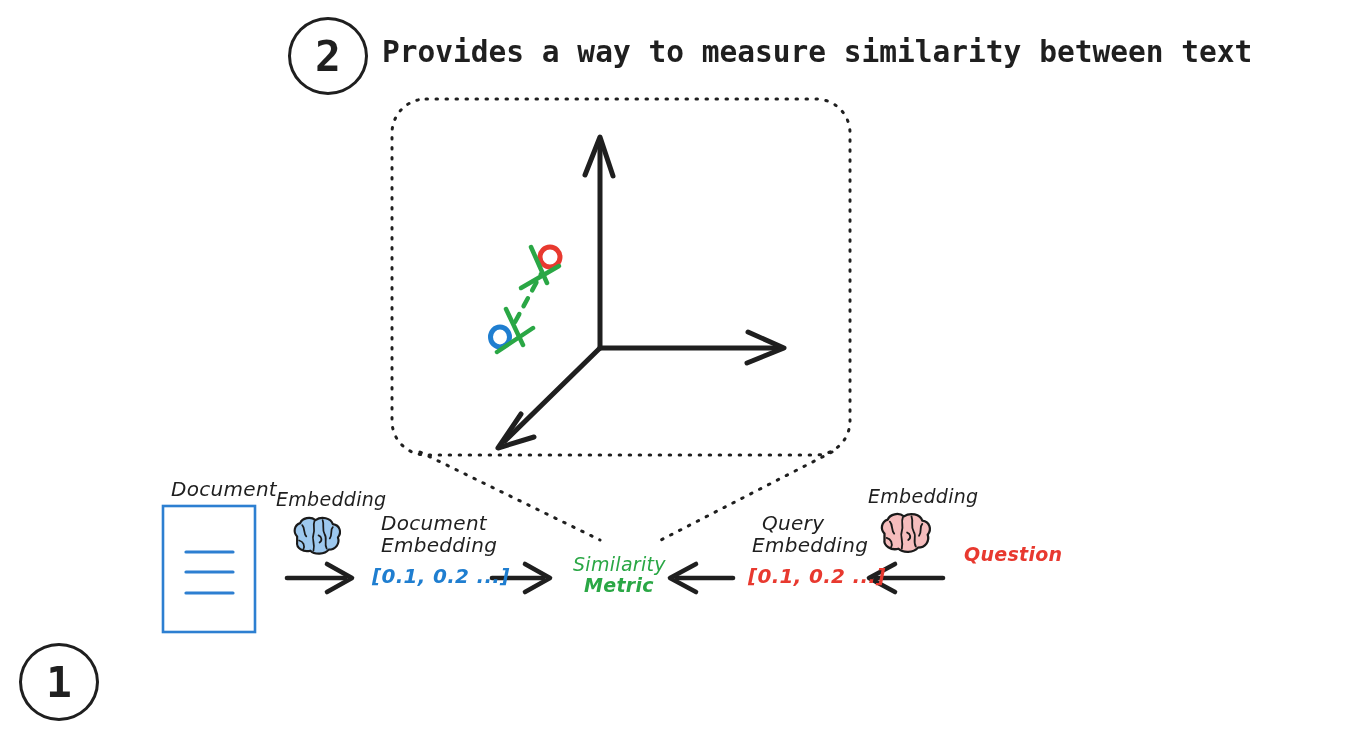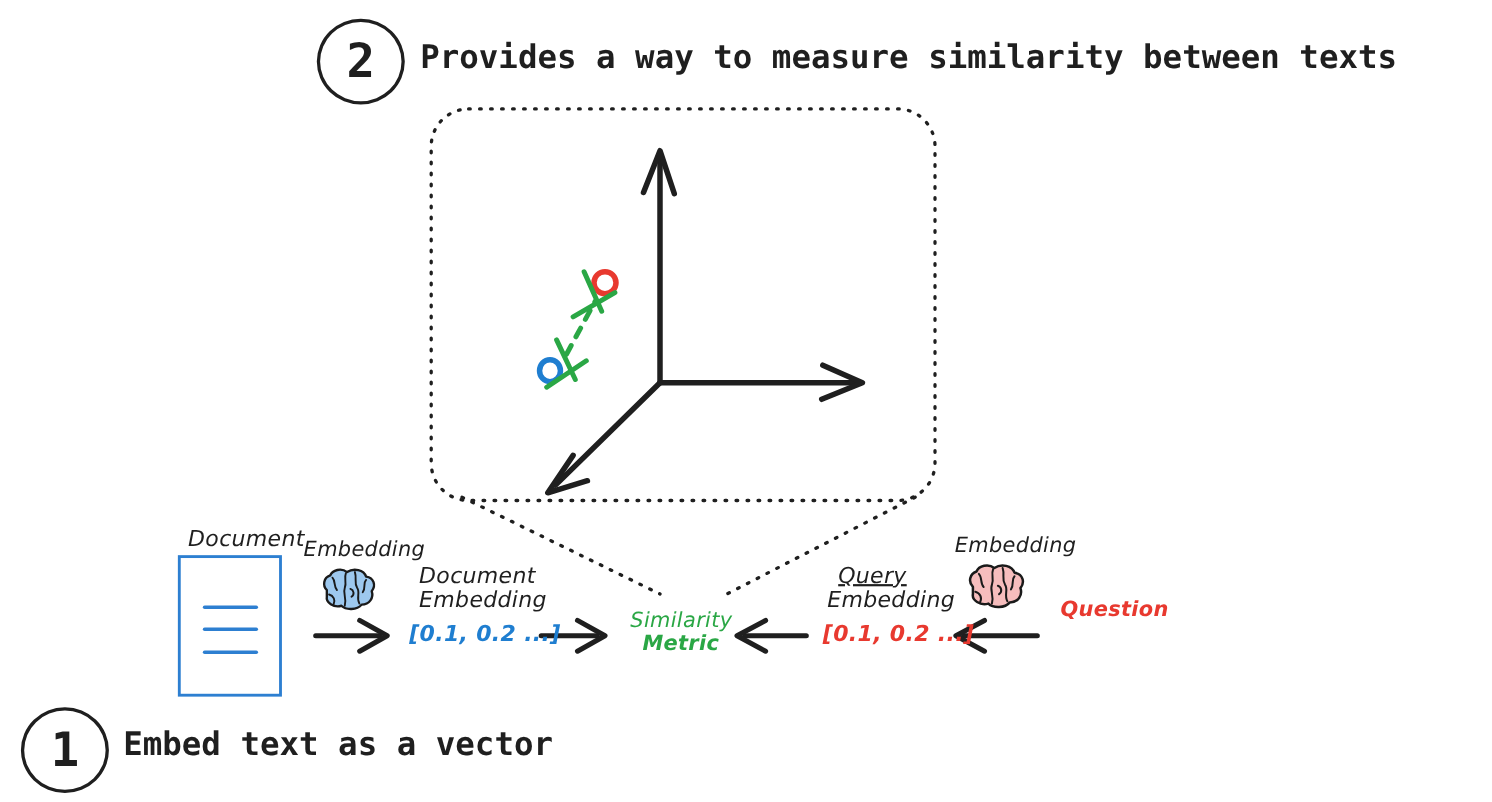--- a/index.html
+++ b/index.html
@@ -155,40 +155,39 @@
       <g>
         <path d="M 943 578 L 876 578"></path>
         <path d="M 895 564 L 869 578 L 895 592"></path>
       </g>
     </g>
   </svg>
 
   <div class="step-badge" style="left:288px; top:17px; width:80px; height:78px; font-size:43px;">
     <span>2</span>
   </div>
-  <div class="step-text" style="left:382px; top:35px; font-size:29.5px;">Provides a way to measure similarity between texts</div>
+  <div class="step-text" style="left:382px; top:35px; font-size:29.5px;">Provides a way to measure similarity between text</div>
 
   <div class="step-badge" style="left:19px; top:643px; width:80px; height:78px; font-size:43px;">
     <span>1</span>
   </div>
-  <div class="step-text" style="left:112px; top:659px; font-size:29.5px;">Embed text as a vector</div>
 
   <div class="hand" style="left:171px; top:478px; font-size:20px;">Document</div>
 
   <div class="hand" style="left:276px; top:489px; font-size:19px;">Embedding</div>
 
   <div class="hand" style="left:381px; top:512px; font-size:20px;">Document</div>
   <div class="hand" style="left:381px; top:534px; font-size:20px;">Embedding</div>
 
   <div class="hand blue" style="left:372px; top:565px; font-size:20px; font-weight:600;">[0.1, 0.2 ...]</div>
 
   <div class="hand green" style="left:573px; top:554px; font-size:19px; font-weight:400;">Similarity</div>
   <div class="hand green" style="left:584px; top:575px; font-size:19px; font-weight:600;">Metric</div>
 
-  <div class="hand" style="left:762px; top:512px; font-size:20px;text-decoration:underline;">Query</div>
+  <div class="hand" style="left:762px; top:512px; font-size:20px;">Query</div>
   <div class="hand" style="left:752px; top:534px; font-size:20px;">Embedding</div>
 
   <div class="hand red" style="left:748px; top:565px; font-size:20px; font-weight:600;">[0.1, 0.2 ...]</div>
 
   <div class="hand" style="left:868px; top:486px; font-size:19px;">Embedding</div>
 
   <div class="hand red" style="left:964px; top:544px; font-size:19px; font-weight:600;">Question</div>
 
 </div>
 

